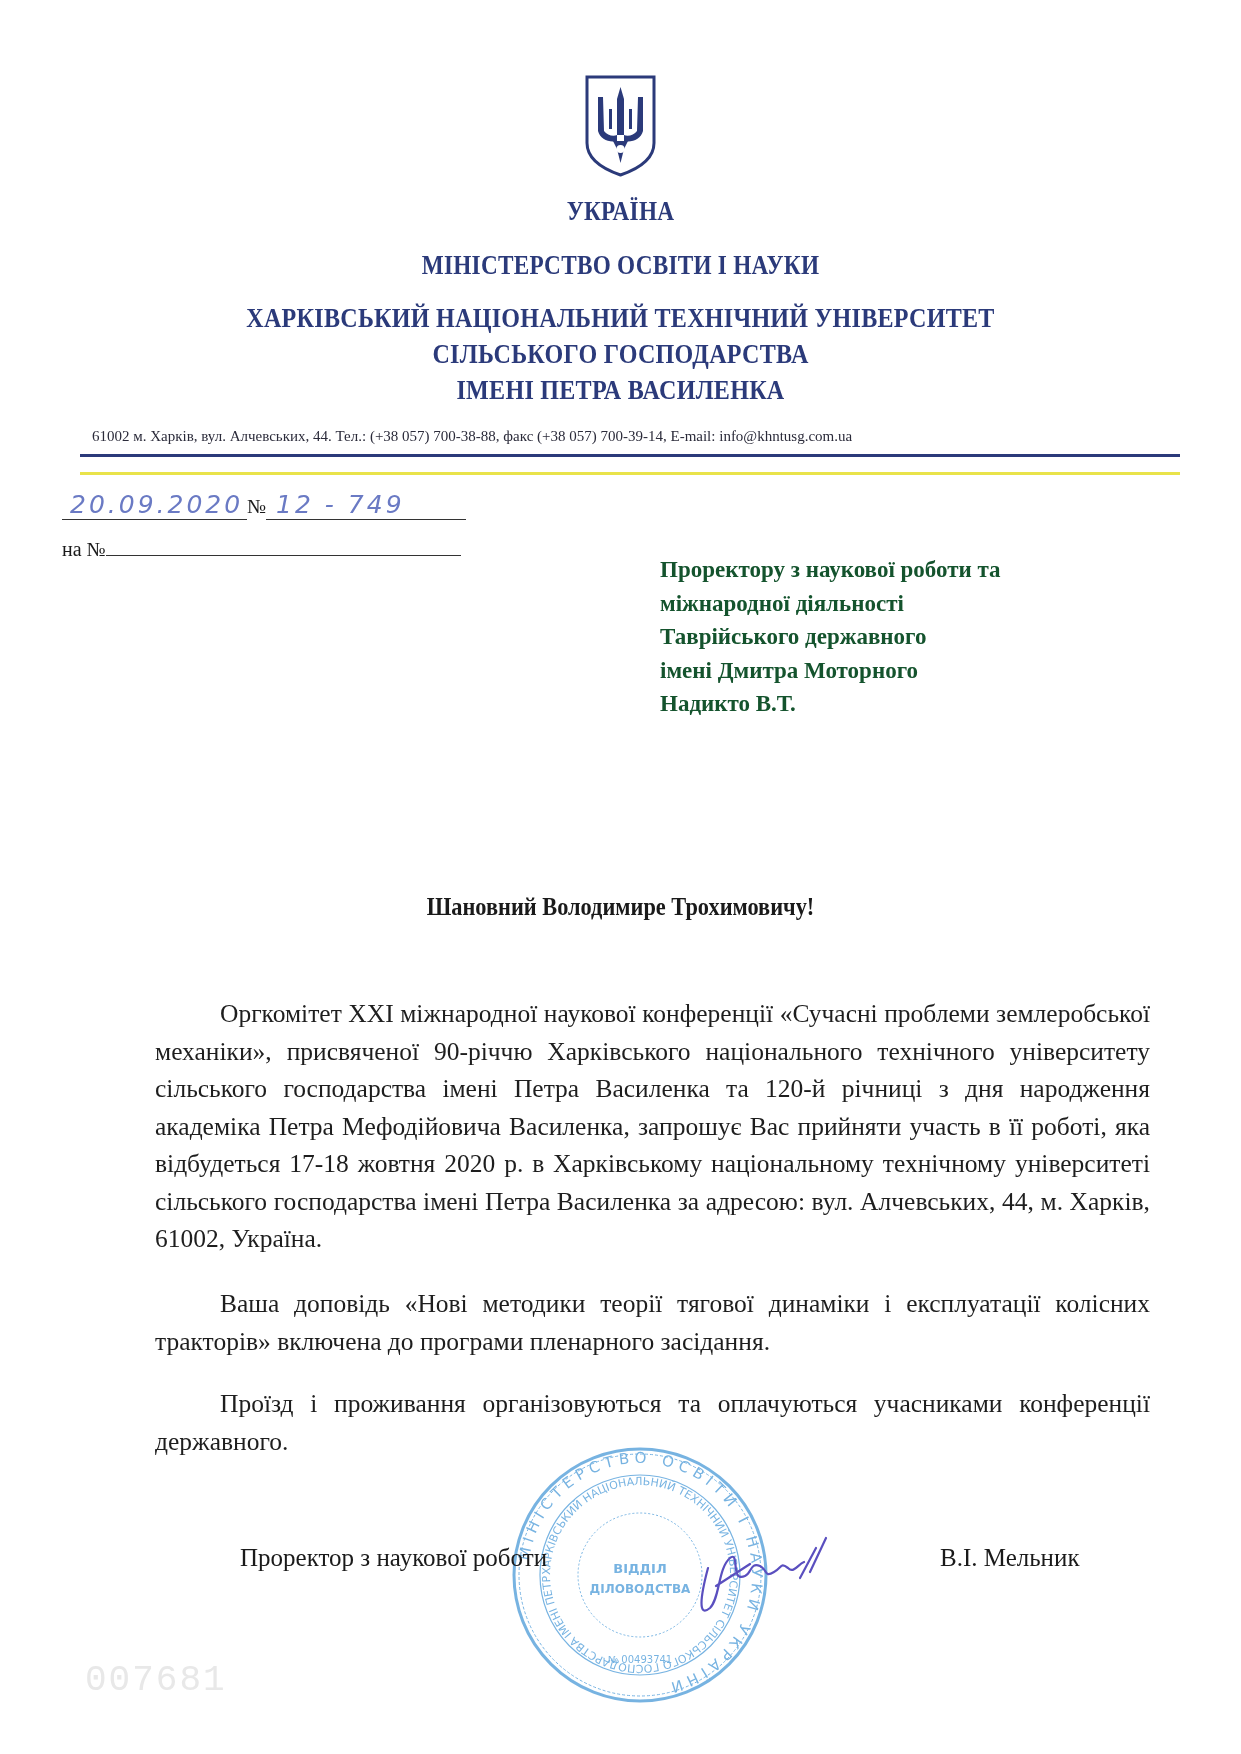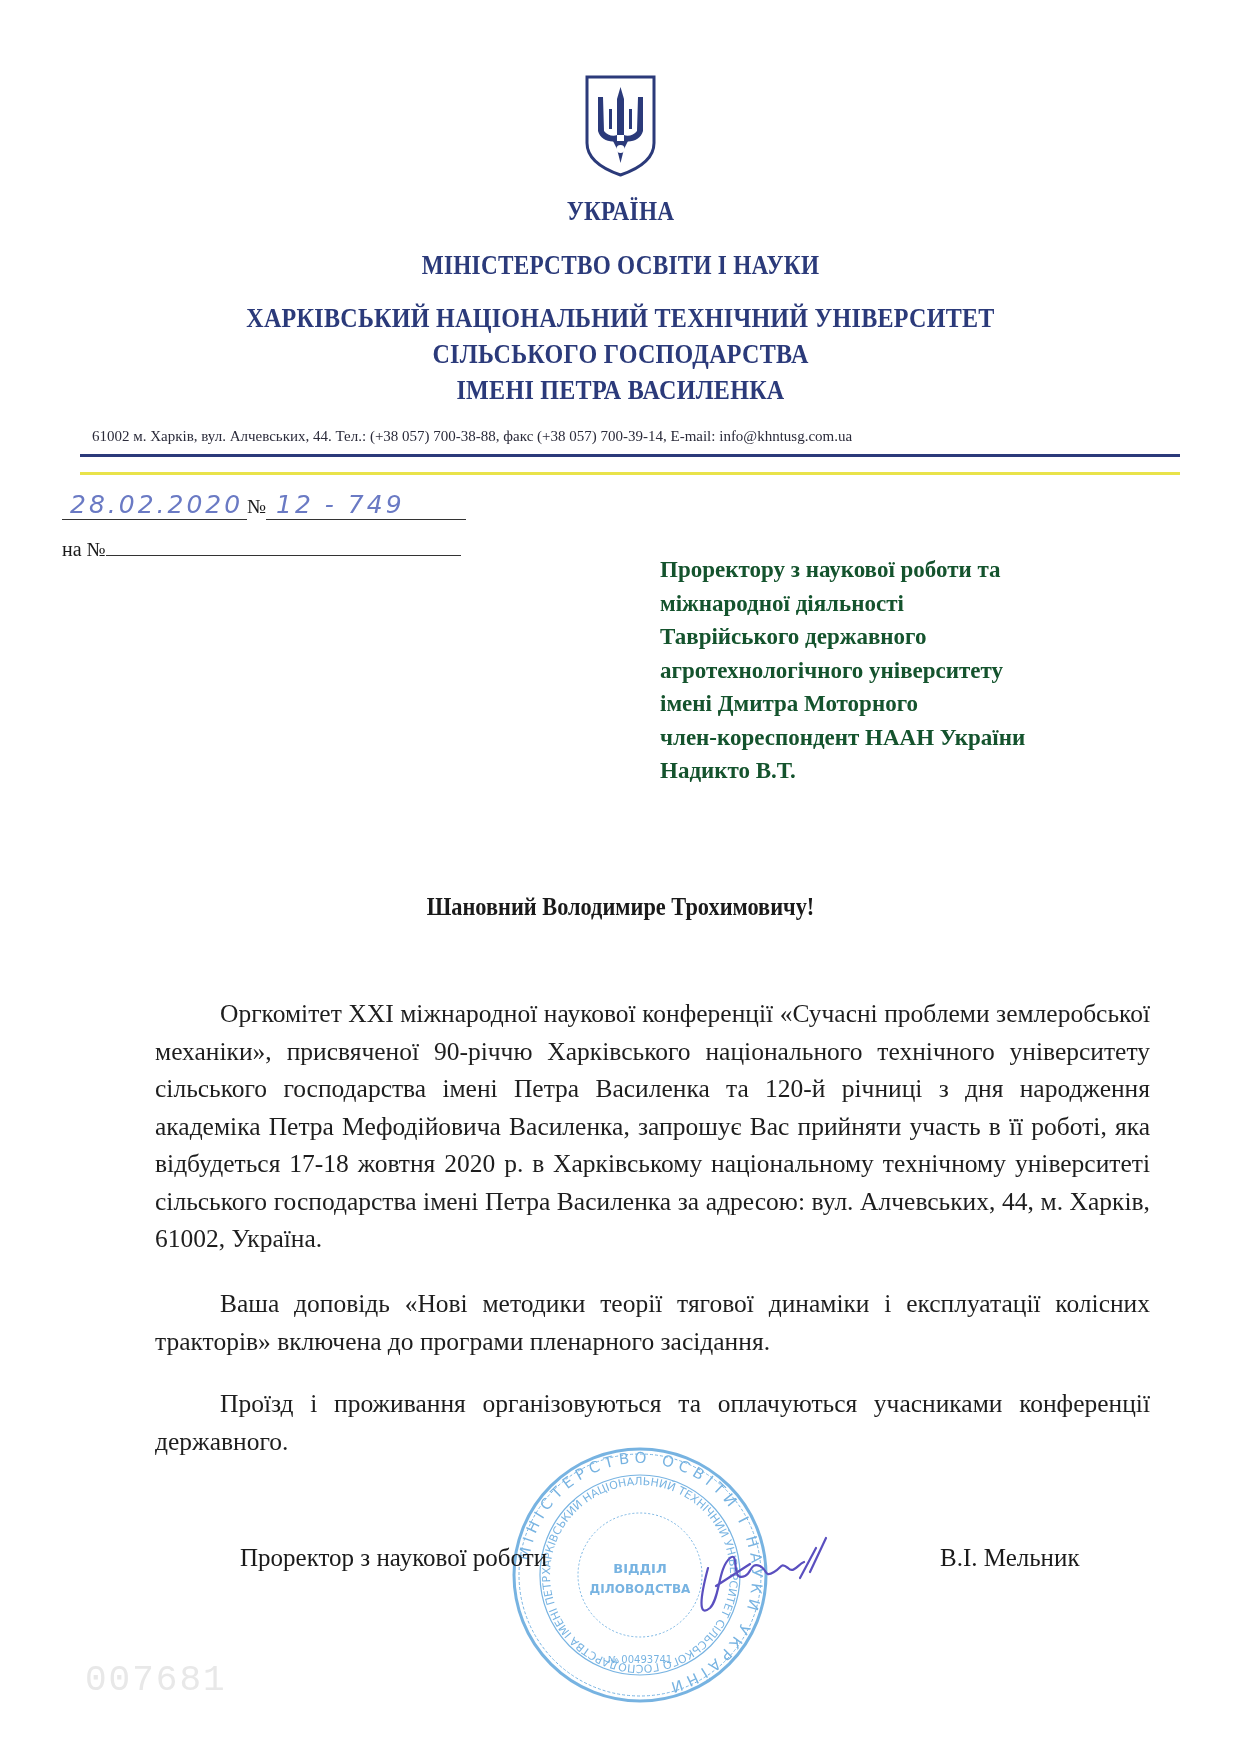--- a/index.html
+++ b/index.html
@@ -54,33 +54,31 @@
   <div>ХАРКІВСЬКИЙ НАЦІОНАЛЬНИЙ ТЕХНІЧНИЙ УНІВЕРСИТЕТ</div>
   <div>СІЛЬСЬКОГО ГОСПОДАРСТВА</div>
   <div>ІМЕНІ ПЕТРА ВАСИЛЕНКА</div>
 </div>
 
 <div class="abs address">61002 м. Харків, вул. Алчевських, 44. Тел.:  (+38 057) 700-38-88, факс (+38 057) 700-39-14, E-mail: info@khntusg.com.ua</div>
 <div class="abs line-blue"></div>
 <div class="abs line-yellow"></div>
 
 <div class="abs date-row">
-  <span class="u-date"><span class="hand">28.02.2020</span></span><span>№</span><span class="u-num"><span class="hand">12 - 749</span></span>
+  <span class="u-date"><span class="hand">20.09.2020</span></span><span>№</span><span class="u-num"><span class="hand">12 - 749</span></span>
 </div>
 <div class="abs na-row">
   <span>на №</span><span class="u-na"></span>
 </div>
 
 <div class="abs recipient">
   <div>Проректору з наукової роботи та</div>
   <div>міжнародної діяльності</div>
   <div>Таврійського державного</div>
-  <div>агротехнологічного університету</div>
   <div>імені Дмитра Моторного</div>
-  <div>член-кореспондент НААН України</div>
   <div>Надикто В.Т.</div>
 </div>
 
 <div class="abs greeting">Шановний Володимире Трохимовичу!</div>
 
 <div class="abs body-text p1">
     <p>Оргкомітет XXI міжнародної наукової конференції «Сучасні проблеми землеробської механіки», присвяченої 90-річчю Харківського національного технічного університету сільського господарства імені Петра Василенка та 120-й річниці з дня народження академіка Петра Мефодійовича Василенка, запрошує Вас прийняти участь в її роботі, яка відбудеться 17-18 жовтня 2020 р. в Харківському національному технічному університеті сільського господарства імені Петра Василенка за адресою: вул. Алчевських, 44, м. Харків, 61002, Україна.</p>
   </div>
 <div class="abs body-text p2">
     <p>Ваша доповідь «Нові методики теорії тягової динаміки і експлуатації колісних тракторів» включена до програми пленарного засідання.</p>

